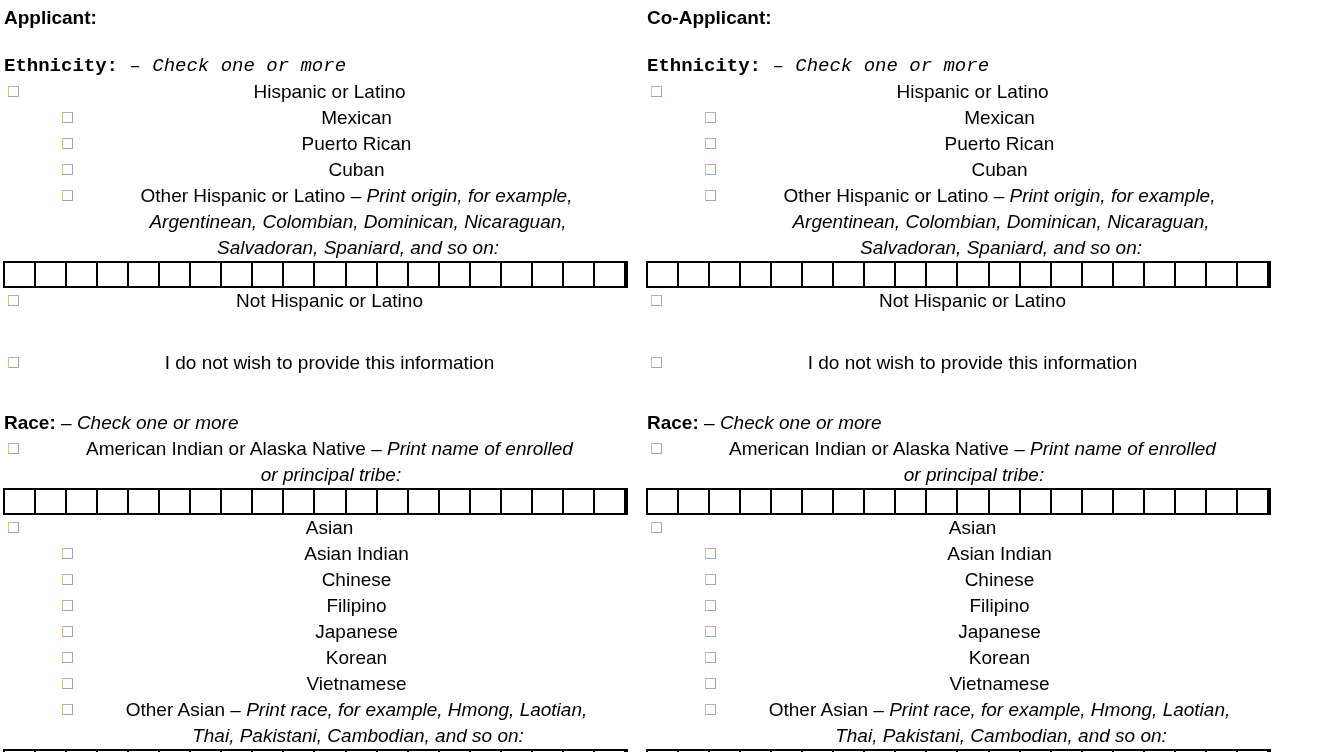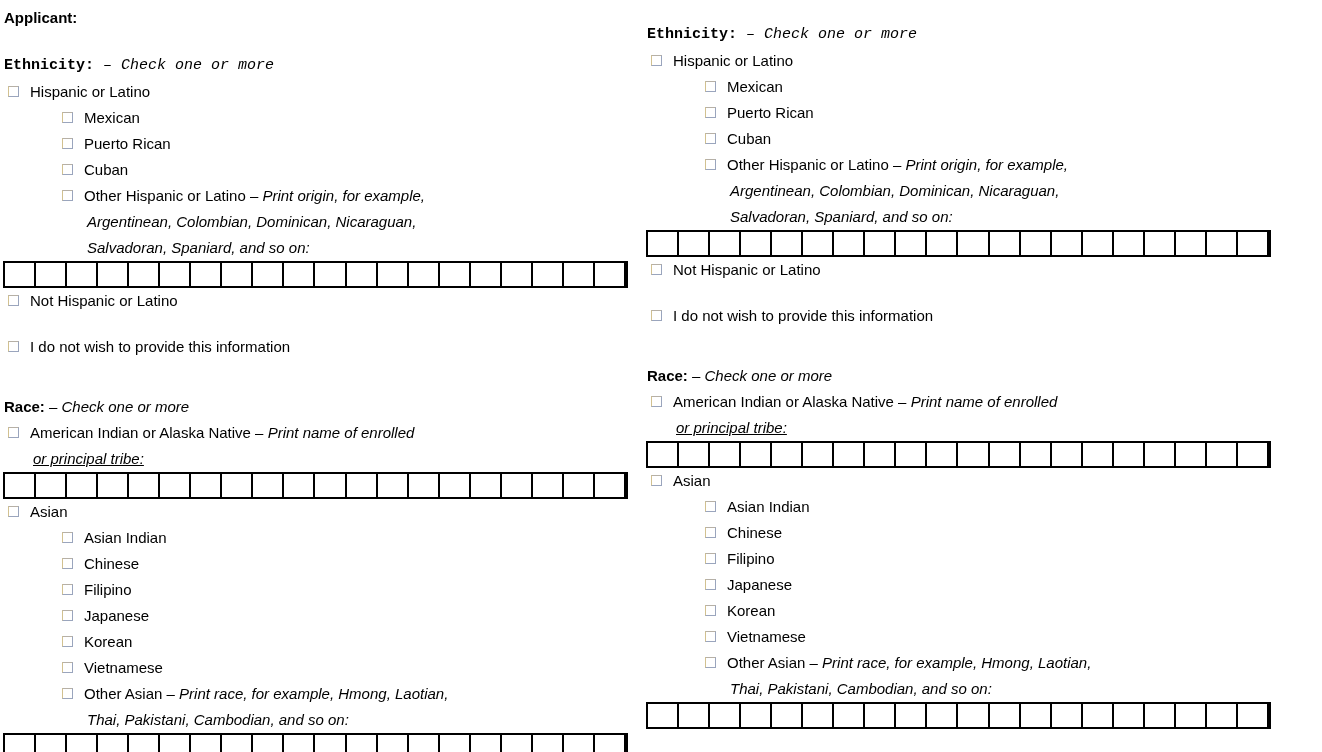--- a/index.html
+++ b/index.html
@@ -1,37 +1,37 @@
 <!DOCTYPE html>
 <html><head>
 <meta charset="utf-8">
 <style>
   html,body{margin:0;padding:0;background:#fff;}
   .page{position:relative;width:1322px;height:752px;background:#ffffff;overflow:hidden;
-        font-family:"Liberation Sans",sans-serif;font-size:15px;color:#000;}
+        font-family:"Liberation Sans",sans-serif;font-size:19px;color:#000;}
   .col{position:absolute;top:0;width:626px;}
   .col-left{left:3px;}
   .col-right{left:646px;}
   .title{margin-top:5px;height:26px;line-height:26px;font-weight:bold;padding-left:1px;}
   .heading{height:26px;line-height:26px;padding-left:1px;white-space:nowrap;}
   .hb{font-weight:bold;}
   .i{font-style:italic;}
-  .ln{position:relative;height:26px;line-height:26px;white-space:nowrap;}
+  .ln{position:relative;height:26px;line-height:26px;white-space:nowrap;text-align:center;}
   .p1{padding-left:27px;}
   .p2{padding-left:81px;}
-  .c1{padding-left:30px;text-decoration:underline;}
+  .c1{padding-left:30px;}
   .c2{padding-left:84px;}
   .bx{position:absolute;top:7px;width:11px;height:11px;box-sizing:border-box;background:#fff;
       border:1px solid;border-color:#b6b0a6 #9aa5bd #9aa5bd #d2c190;}
   .x1 .bx{left:5px;}
   .x2 .bx{left:59px;}
   .comb{width:625px;height:27px;box-sizing:border-box;border:2px solid #000;background:
         repeating-linear-gradient(90deg,transparent 0,transparent 29.05px,#000 29.05px,#000 31.05px);}
   .mt22{margin-top:22px;font-family:Liberation Mono, monospace;}
-  .mt25{margin-top:20px;}
+  .mt25{margin-top:36px;}
   .mt21{margin-top:34px;}
 </style>
 </head>
 <body>
 
 <div class="page">
 
   <div class="col col-left">
     <div class="title">Applicant:</div>
 
@@ -121,20 +121,21 @@
       <span class="bx"></span>
       <span>Other Asian –</span>
       <span class="i">Print race, for example, Hmong, Laotian,</span>
     </div>
     <div class="ln c2 i">Thai, Pakistani, Cambodian, and so on:</div>
 
     <div class="comb"></div>
   </div>
 
   <div class="col col-right">
+    <div class="title">Co-Applicant:</div>
 
     <div class="heading mt22">
       <span class="hb">Ethnicity:</span>
       <span class="i">– Check one or more</span>
     </div>
 
     <div class="ln p1 x1">
       <span class="bx"></span>
       <span>Hispanic or Latino</span>
     </div>

